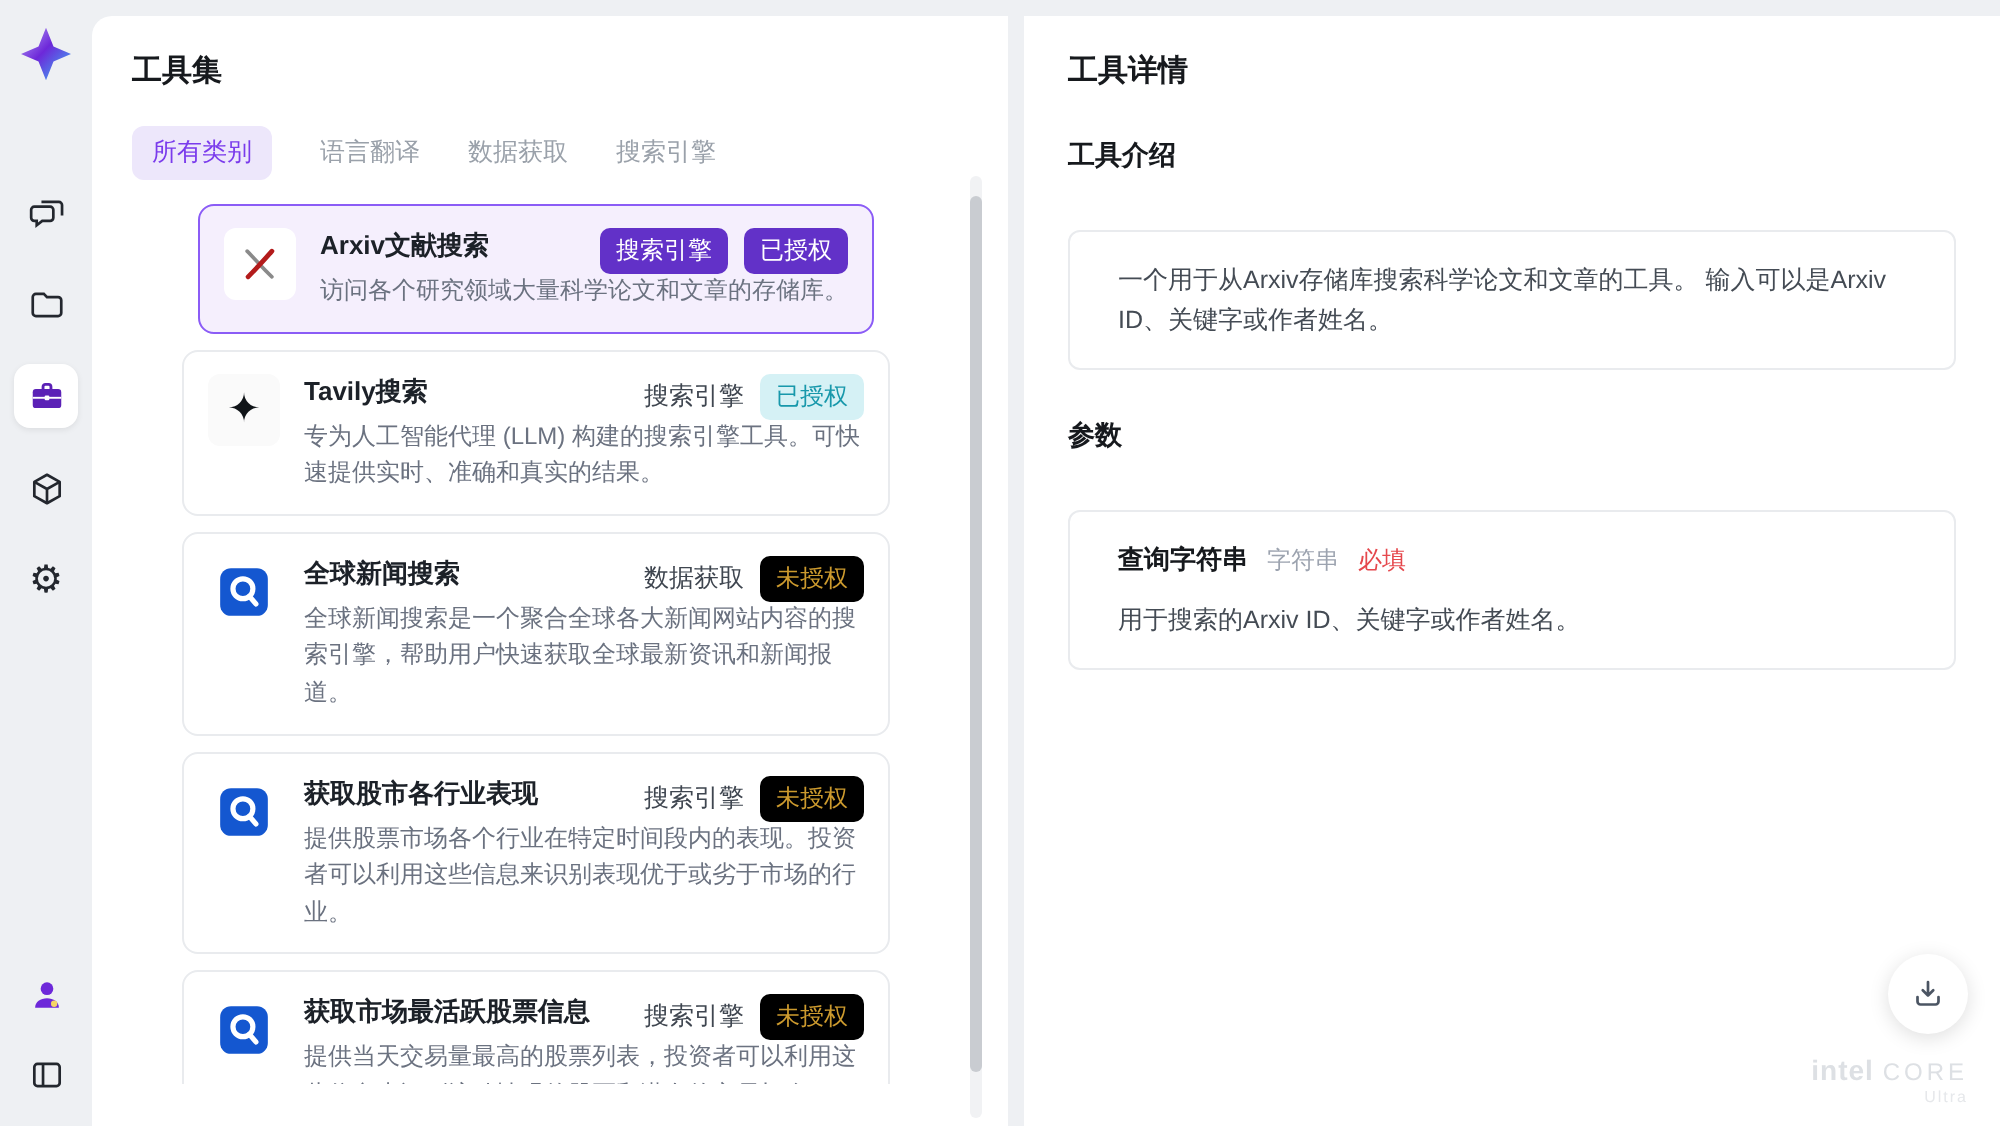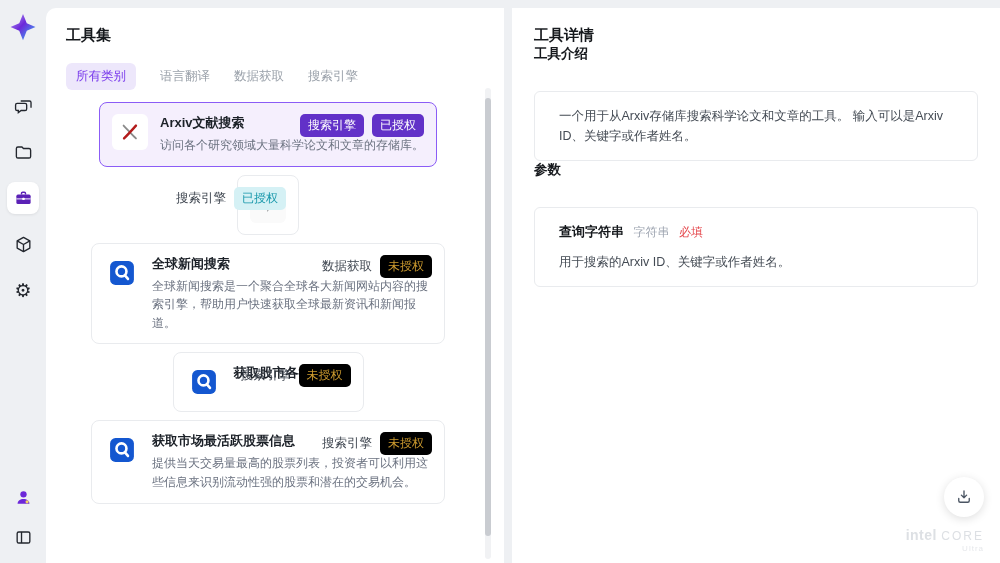--- a/index.html
+++ b/index.html
@@ -43,21 +43,21 @@
   .badge.solid { background:#6231c8; color:#fff; }
   .cat-label { font-size:12.5px; color:#3f4650; white-space:nowrap; }
   .badge.cyan { background:#d5f1f5; color:#1898ab; }
   .badge.amber { background:#000000; color:#cc9a2e; }
 
   
   .scrollbar { position:absolute; top:80px; right:13px; width:6px; bottom:4px; background:#f1f2f4; border-radius:3px; }
   .scroll-thumb { position:absolute; top:10px; left:0; width:6px; height:93%; background:#c9ccd1; border-radius:3px; }
 
   
-  .section-head { font-size:13.5px; font-weight:700; }
+  .section-head { font-size:13.5px; font-weight:700; margin-top:24px; }
   .info-box { margin-top:28px; border:1px solid #e9ebee; border-radius:6px; padding:14px 24px; font-size:12.5px; color:#444b54; line-height:1.6; }
   .param-name { font-size:13px; font-weight:700; color:#16191d; }
   .param-type { font-size:12px; color:#9ca3af; margin-left:6px; }
   .param-required { font-size:12px; color:#e5484d; margin-left:6px; }
   .param-desc { font-size:12.5px; color:#444b54; margin-top:9px; }
 
   
   .fab { position:absolute; right:16px; bottom:46px; width:40px; height:40px; border-radius:50%; background:#fff; box-shadow:0 2px 10px rgba(0,0,0,.13); display:flex; align-items:center; justify-content:center; cursor:pointer; }
   .intel-brand { position:absolute; right:16px; bottom:10px; text-align:right; color:#dde0e4; text-shadow:0 1px 1px rgba(255,255,255,.8); user-select:none; }
   .intel-line { font-size:14px; font-weight:700; letter-spacing:.5px; }
@@ -155,20 +155,24 @@
           <div class="tool-desc">访问各个研究领域大量科学论文和文章的存储库。</div>
         </div>
         <div class="badges">
           <span class="badge solid">搜索引擎</span>
           <span class="badge solid">已授权</span>
         </div>
       </div>
 
       <div class="card">
         <div class="tool-icon star">✦</div>
+        <div class="tool-text">
+          <div class="tool-name">Tavily搜索</div>
+          <div class="tool-desc">专为人工智能代理 (LLM) 构建的搜索引擎工具。可快速提供实时、准确和真实的结果。</div>
+        </div>
         <div class="badges">
           <span class="cat-label">搜索引擎</span>
           <span class="badge cyan">已授权</span>
         </div>
       </div>
 
       <div class="card">
         <div class="tool-icon">
           <svg width="26" height="26" viewBox="0 0 24 24">
             <rect x="1" y="1" width="22" height="22" rx="5" fill="#1457d0"></rect>
@@ -189,20 +193,21 @@
       <div class="card">
         <div class="tool-icon">
           <svg width="26" height="26" viewBox="0 0 24 24">
             <rect x="1" y="1" width="22" height="22" rx="5" fill="#1457d0"></rect>
             <circle cx="11.5" cy="10.5" r="4.6" fill="none" stroke="#ffffff" stroke-width="2.4"></circle>
             <path d="M14.5 14 L17.5 17.5" stroke="#ffffff" stroke-width="2.4" stroke-linecap="round"></path>
           </svg>
         </div>
         <div class="tool-text">
           <div class="tool-name">获取股市各行业表现</div>
+          <div class="tool-desc">提供股票市场各个行业在特定时间段内的表现。投资者可以利用这些信息来识别表现优于或劣于市场的行业。</div>
         </div>
         <div class="badges">
           <span class="cat-label">搜索引擎</span>
           <span class="badge amber">未授权</span>
         </div>
       </div>
 
       <div class="card">
         <div class="tool-icon">
           <svg width="26" height="26" viewBox="0 0 24 24">

